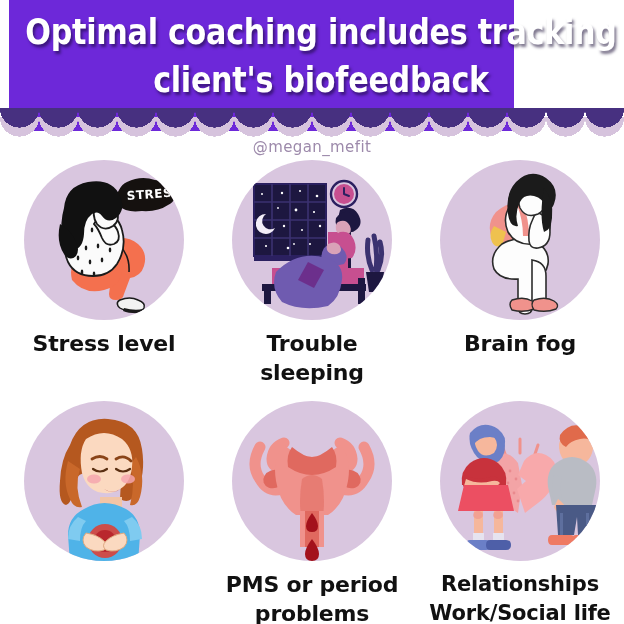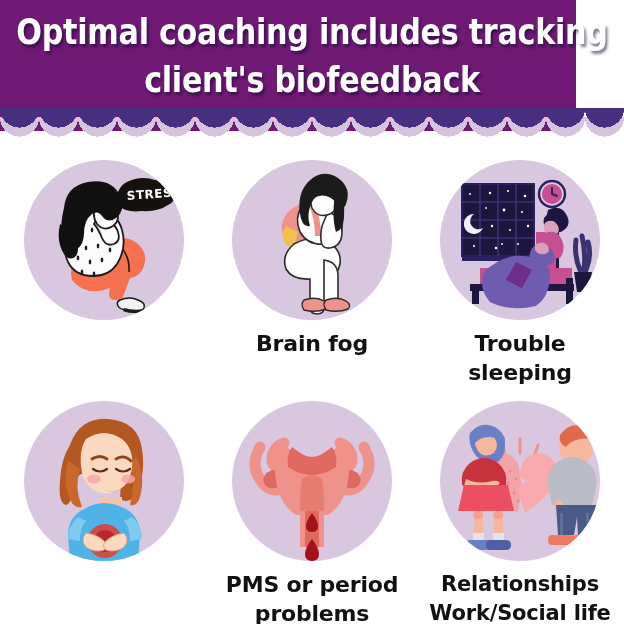--- a/index.html
+++ b/index.html
@@ -5,22 +5,22 @@
   html,body{margin:0;padding:0;}
   body{
     width:624px;height:624px;overflow:hidden;
     background:#ffffff;
     font-family:"Liberation Sans", sans-serif;
   }
   .poster{position:relative;width:624px;height:624px;background:#fff;}
 
   
   .header{
-    position:absolute;left:0;top:0;width:576px;height:131px;
-    background:#701a75;
+    position:absolute;left:9px;top:0;width:505px;height:131px;
+    background:#6d28d9;
     overflow:visible;
   }
   .header-title{
     position:absolute;left:0;top:8px;width:624px;
     text-align:center;
     color:#ffffff;
     font-family:"DejaVu Sans Condensed","Liberation Sans Narrow","Liberation Sans",sans-serif;
     font-weight:bold;
     font-size:35px;
     line-height:48px;
@@ -78,20 +78,21 @@
 <body>
 
 <div class="poster">
 
   <div class="header">
     <div class="header-title">Optimal coaching includes tracking
 client's biofeedback</div>
   </div>
   <div class="scallop scallop-light"></div>
   <div class="scallop scallop-dark"></div>
+  <div class="handle">@megan_mefit</div>
 
   <div class="grid">
 
     <div class="row">
 
       <div class="cell">
         <div class="circle">
           <svg viewBox="0 0 160 160">
 
             <path d="M103 22 q14-7 28-2 q16 1 19 10 q4 10-6 15 q-10 7-26 6 q-16 2-23-5 q-6-8 0-16 q3-6 8-8z" fill="#15110f"></path>
@@ -122,47 +123,21 @@
             </g>
 
             <path d="M74 58 q16 2 20 14 q3 9-4 12 q-8 3-12-6 q-4-10-8-14z" fill="#fbfbfb" stroke="#1b1b1b" stroke-width="1.8"></path>
 
             <path d="M72 44 q14-4 20 6 q5 10-3 16 q-9 6-16-2 q-6-9-1-20z" fill="#fbfbfb" stroke="#1b1b1b" stroke-width="1.8"></path>
 
             <path d="M40 48 q2-22 24-26 q24-4 32 14 q6 14-4 22 q-8 6-14-2 q-4-6-10-2 q-8 6-8 20 q-1 14-10 16 q-10 2-12-12 q-2-16 2-30z" fill="#111111"></path>
             <path d="M36 64 q-4 18 4 30 q6 8 12 2 q4-6 0-14 q-5-12-16-18z" fill="#111111"></path>
           </svg>
         </div>
-      </div>
-
-      <div class="cell">
-        <div class="circle">
-          <svg viewBox="0 0 160 160">
-
-            <path d="M56 52 q16-14 32-6 q14 8 10 24 q-4 16-20 18 q-18 2-26-10 q-6-14 4-26z" fill="#f0928c"></path>
-            <path d="M54 66 q-6 8-2 16 q3 6 10 4 l4-14z" fill="#efc14f"></path>
-
-            <path d="M62 84 q18-10 34-2 q14 8 12 22 q-2 12-14 14 l-2 30 q0 6-7 6 q-7 0-7-7 l0-28 q-18 1-24-10 q-5-14 8-25z" fill="#fdfdfd" stroke="#2b2b2b" stroke-width="1.6"></path>
-            <path d="M92 100 q14 2 14 16 l0 26 q0 6-7 6 q-7 0-7-7z" fill="#fdfdfd" stroke="#2b2b2b" stroke-width="1.6"></path>
-
-            <path d="M72 140 q12-4 20 1 q6 4 2 8 q-10 4-22 1 q-4-6 0-10z" fill="#f0928c" stroke="#2b2b2b" stroke-width="1.4"></path>
-            <path d="M94 140 q12-4 20 1 q6 4 2 8 q-10 4-22 1 q-4-6 0-10z" fill="#f0928c" stroke="#2b2b2b" stroke-width="1.4"></path>
-
-            <path d="M70 46 q16-10 30-2 q12 8 10 24 q-2 14-16 16 q-18 2-26-12 q-6-14 2-26z" fill="#fdfdfd" stroke="#2b2b2b" stroke-width="1.6"></path>
-            <path d="M80 44 q6 16 6 32" stroke="#f0928c" stroke-width="6" fill="none"></path>
-
-            <path d="M96 52 q14 4 14 20 q0 14-12 16 q-8 1-9-7 q-1-12 3-20z" fill="#fdfdfd" stroke="#2b2b2b" stroke-width="1.6"></path>
-
-            <path d="M82 24 q16-4 22 10 q5 14-6 20 q-12 5-18-6 q-5-14 2-24z" fill="#fdfdfd" stroke="#2b2b2b" stroke-width="1.5"></path>
-
-            <path d="M76 22 q14-14 30-4 q14 10 8 26 q-3 8-8 4 q-3-10-12-12 q-10-2-14 6 q-6 12-2 24 q-8 2-10-12 q-3-20 8-32z" fill="#1b1b1b"></path>
-            <path d="M104 28 q10 12 8 30 q-1 12-8 14 q-5-16 0-44z" fill="#1b1b1b"></path>
-          </svg>
-        </div>
-        <div class="caption">Brain fog</div>
+        <div class="caption">Stress level</div>
       </div>
 
       <div class="cell">
         <div class="circle">
           <svg viewBox="0 0 160 160">
 
             <rect x="22" y="24" width="72" height="72" fill="#1d1740"></rect>
             <rect x="22" y="24" width="72" height="72" fill="none" stroke="#2b2060" stroke-width="2"></rect>
             <g stroke="#3b3270" stroke-width="1.6">
               <line x1="40" y1="24" x2="40" y2="96"></line>
@@ -213,20 +188,47 @@
             <path d="M44 112 q22-22 50-14 q18 5 16 22 q-2 18-14 26 q-26 6-46-4 q-12-14-6-30z" fill="#6f5bb0"></path>
             <path d="M76 102 l16 8 l-10 18 l-16-8z" fill="#6c2f8c"></path>
 
             <path d="M142 76 q4 18 2 34 M136 80 q-2 16 4 30 M148 82 q4 14-2 28" stroke="#3b3270" stroke-width="5" fill="none" stroke-linecap="round"></path>
             <path d="M134 112 h18 l-3 20 h-12z" fill="#1d1740"></path>
           </svg>
         </div>
         <div class="caption">Trouble
 sleeping</div>
       </div>
+
+      <div class="cell">
+        <div class="circle">
+          <svg viewBox="0 0 160 160">
+
+            <path d="M56 52 q16-14 32-6 q14 8 10 24 q-4 16-20 18 q-18 2-26-10 q-6-14 4-26z" fill="#f0928c"></path>
+            <path d="M54 66 q-6 8-2 16 q3 6 10 4 l4-14z" fill="#efc14f"></path>
+
+            <path d="M62 84 q18-10 34-2 q14 8 12 22 q-2 12-14 14 l-2 30 q0 6-7 6 q-7 0-7-7 l0-28 q-18 1-24-10 q-5-14 8-25z" fill="#fdfdfd" stroke="#2b2b2b" stroke-width="1.6"></path>
+            <path d="M92 100 q14 2 14 16 l0 26 q0 6-7 6 q-7 0-7-7z" fill="#fdfdfd" stroke="#2b2b2b" stroke-width="1.6"></path>
+
+            <path d="M72 140 q12-4 20 1 q6 4 2 8 q-10 4-22 1 q-4-6 0-10z" fill="#f0928c" stroke="#2b2b2b" stroke-width="1.4"></path>
+            <path d="M94 140 q12-4 20 1 q6 4 2 8 q-10 4-22 1 q-4-6 0-10z" fill="#f0928c" stroke="#2b2b2b" stroke-width="1.4"></path>
+
+            <path d="M70 46 q16-10 30-2 q12 8 10 24 q-2 14-16 16 q-18 2-26-12 q-6-14 2-26z" fill="#fdfdfd" stroke="#2b2b2b" stroke-width="1.6"></path>
+            <path d="M80 44 q6 16 6 32" stroke="#f0928c" stroke-width="6" fill="none"></path>
+
+            <path d="M96 52 q14 4 14 20 q0 14-12 16 q-8 1-9-7 q-1-12 3-20z" fill="#fdfdfd" stroke="#2b2b2b" stroke-width="1.6"></path>
+
+            <path d="M82 24 q16-4 22 10 q5 14-6 20 q-12 5-18-6 q-5-14 2-24z" fill="#fdfdfd" stroke="#2b2b2b" stroke-width="1.5"></path>
+
+            <path d="M76 22 q14-14 30-4 q14 10 8 26 q-3 8-8 4 q-3-10-12-12 q-10-2-14 6 q-6 12-2 24 q-8 2-10-12 q-3-20 8-32z" fill="#1b1b1b"></path>
+            <path d="M104 28 q10 12 8 30 q-1 12-8 14 q-5-16 0-44z" fill="#1b1b1b"></path>
+          </svg>
+        </div>
+        <div class="caption">Brain fog</div>
+      </div>
     </div>
 
     <div class="row row2">
 
       <div class="cell">
         <div class="circle">
           <svg viewBox="0 0 160 160">
 
             <path d="M46 44 q10-28 38-26 q30 2 34 30 q4 26-6 44 q-6 12-16 6 q2-22-4-34 q-10 10-26 8 q-14-2-16 14 q-2 16-8 18 q-8-2-6-24 q1-22 10-36z" fill="#b5581f"></path>
             <path d="M44 60 q-6 22 2 38 q4 10 12 8 q-8-20-2-38z" fill="#c9682a"></path>

